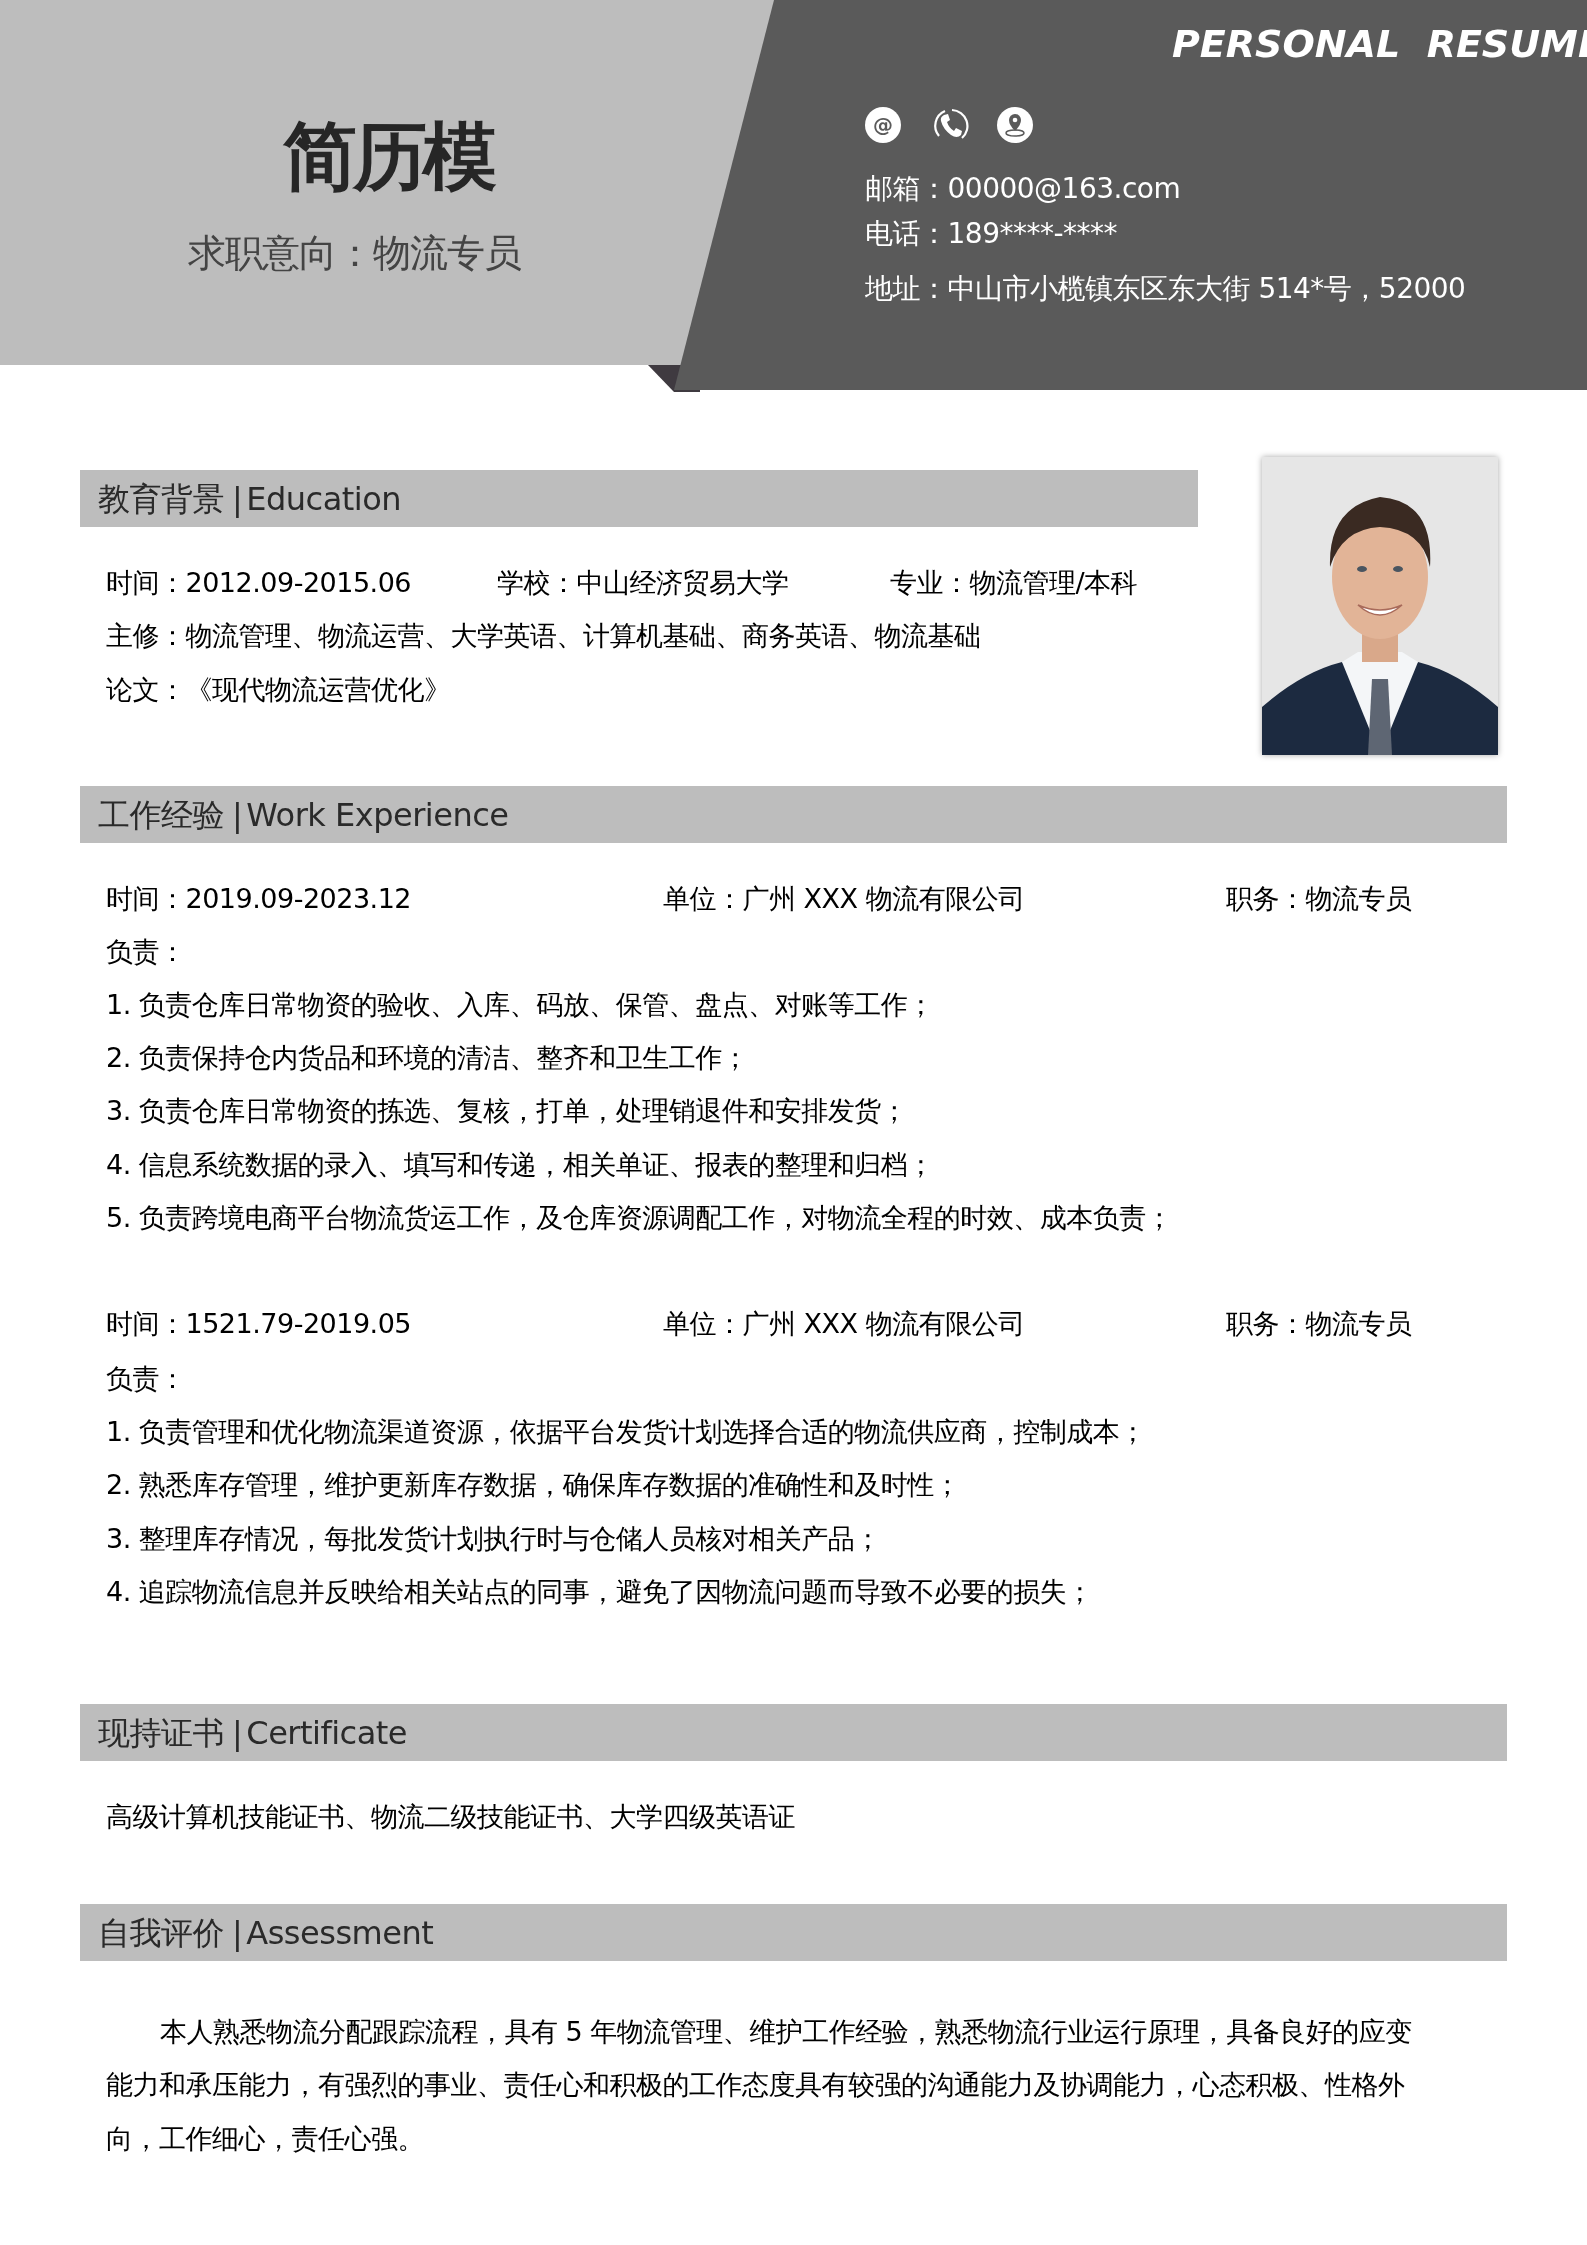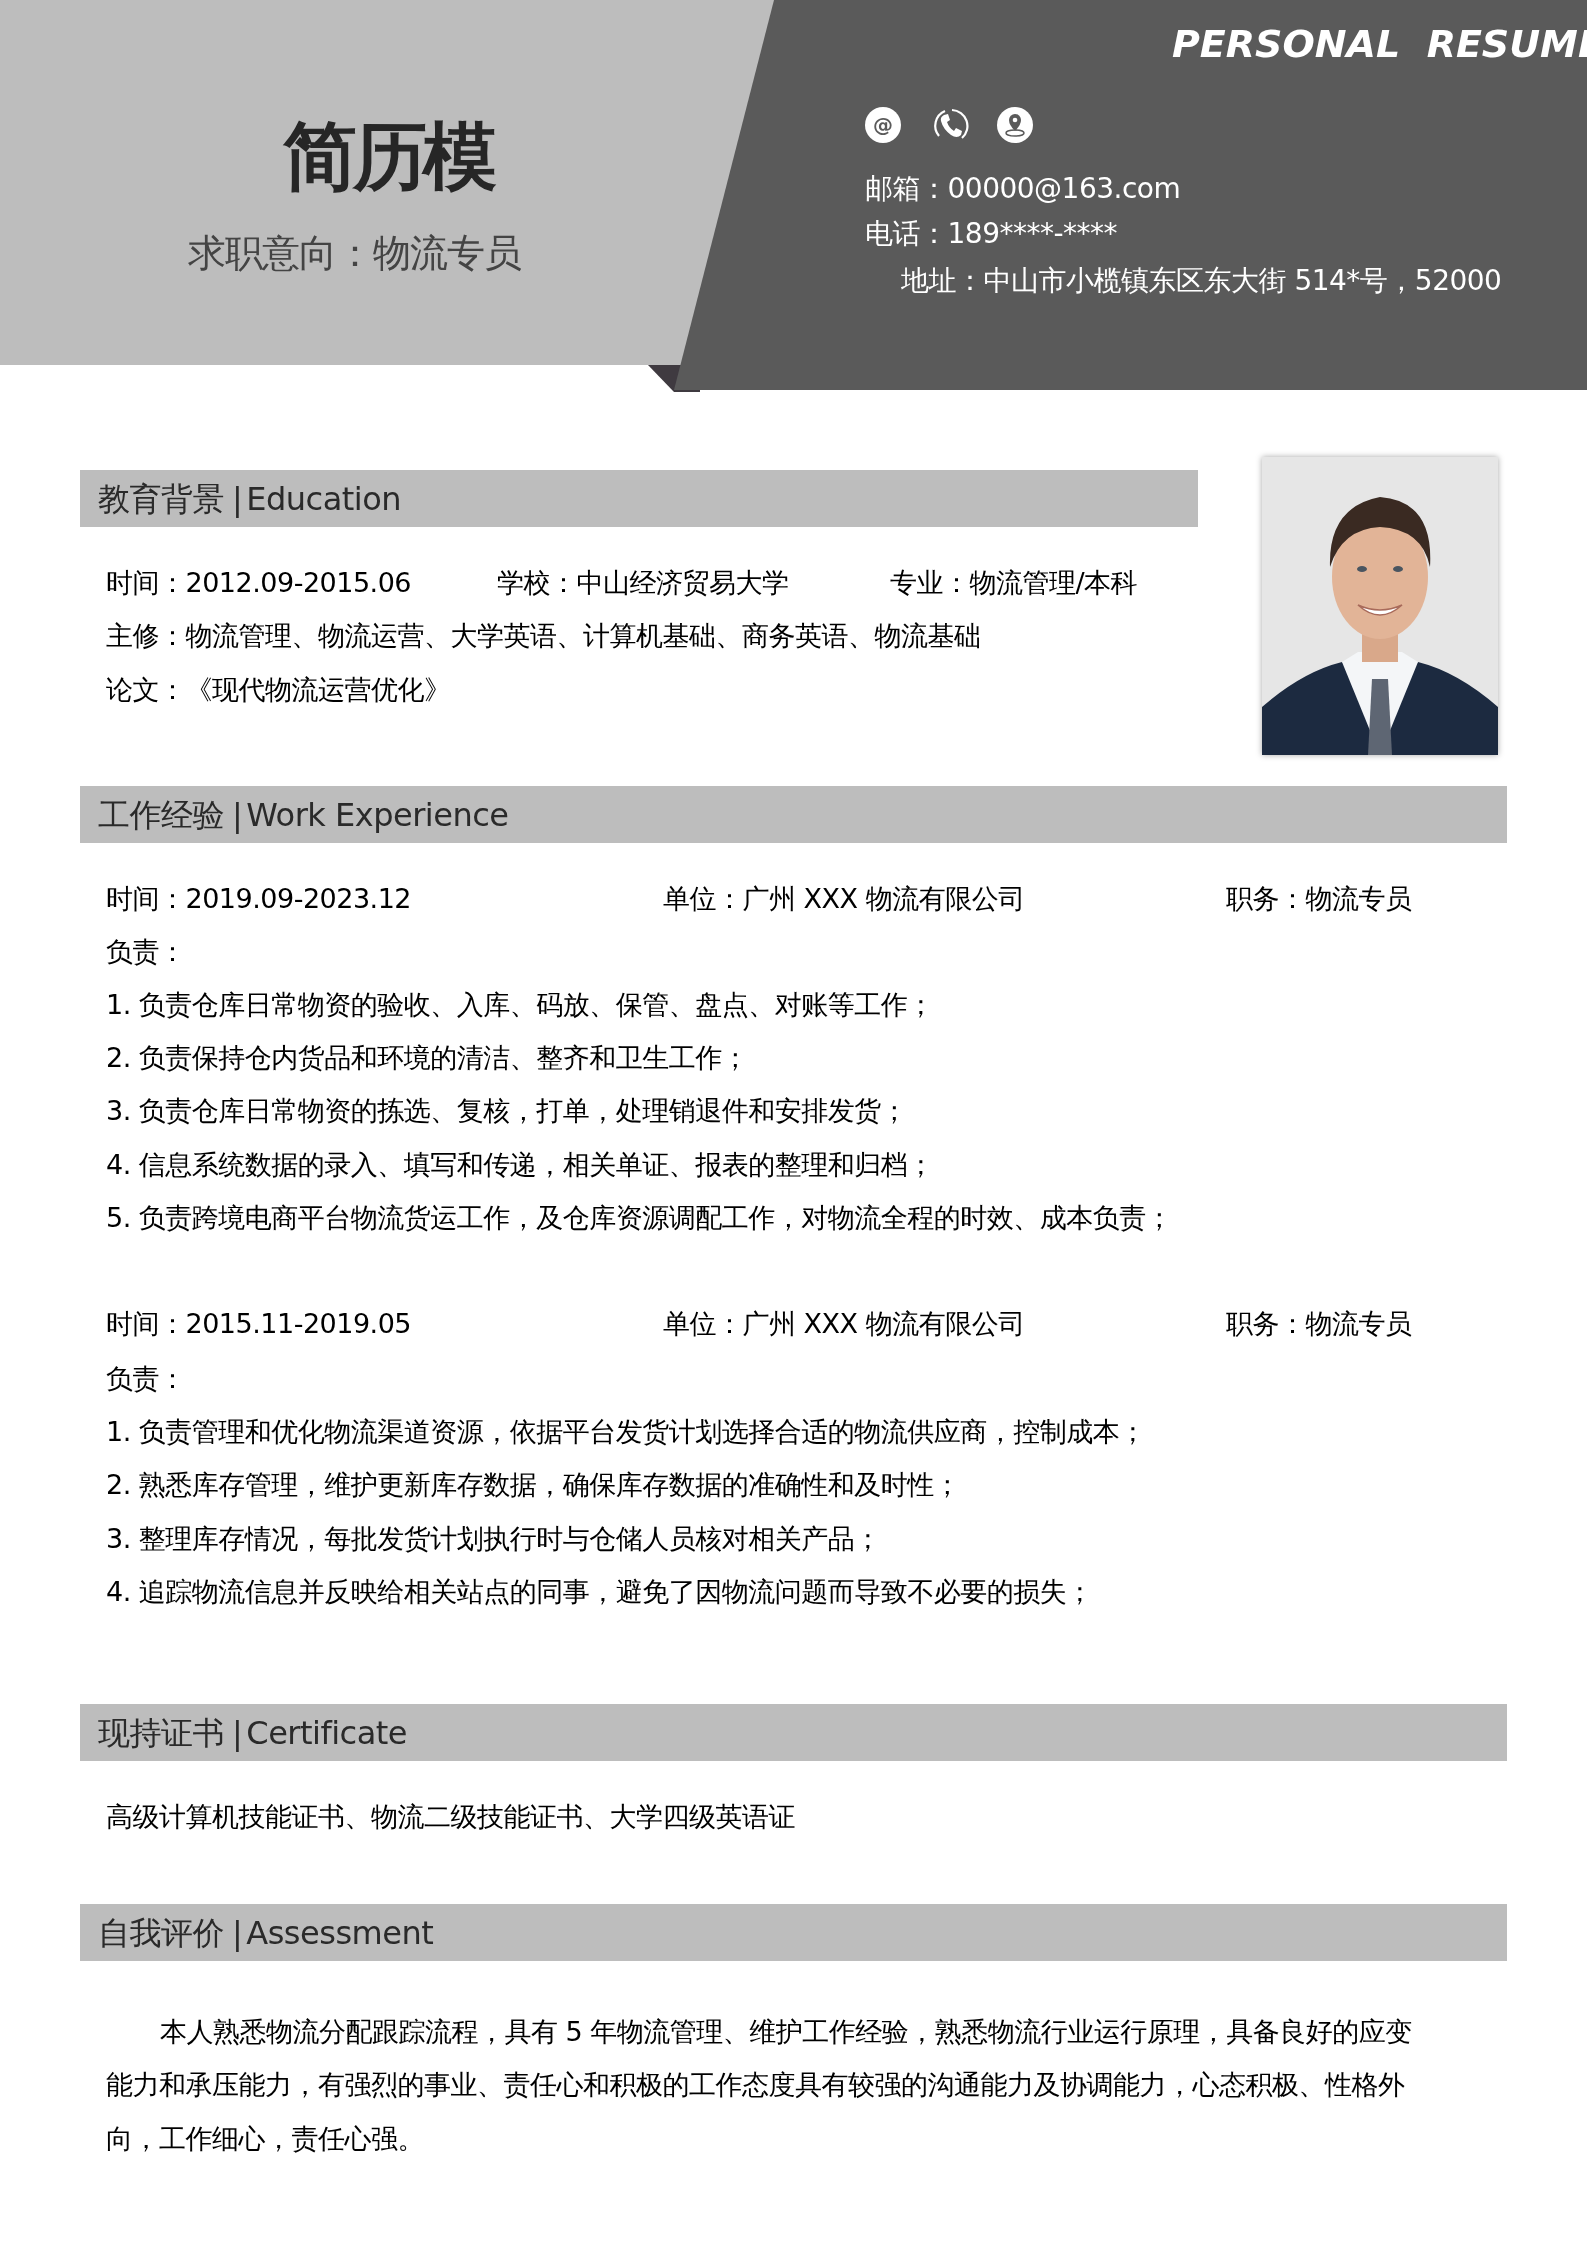--- a/index.html
+++ b/index.html
@@ -50,21 +50,21 @@
   </svg>
   <svg class="icon" viewBox="0 0 38 38" style="left:996px; top:106px;">
     <circle cx="19" cy="19" r="18" fill="#ffffff"></circle>
     <path d="M19 8 A6 6 0 0 1 25 14 Q25 19 19 25 Q13 19 13 14 A6 6 0 0 1 19 8 Z" fill="#5a5a5a"></path>
     <circle cx="19" cy="14" r="2.3" fill="#ffffff"></circle>
     <ellipse cx="19" cy="27" rx="9" ry="3" fill="none" stroke="#5a5a5a" stroke-width="1.5"></ellipse>
   </svg>
 
   <div class="abs contact" style="left:865px; top:170px;">邮箱：00000@163.com</div>
   <div class="abs contact" style="left:865px; top:215px;">电话：189****-****</div>
-  <div class="abs contact" style="left:865px; top:262px;margin-left:36px;">地址：中山市小榄镇东区东大街 514*号，52000</div>
+  <div class="abs contact" style="left:865px; top:270px;">地址：中山市小榄镇东区东大街 514*号，52000</div>
 </div>
 
 <div class="bar" style="top:470px; width:1118px;text-align:right;">
   <div class="bar-label">
     <span>教育背景</span><span class="sep">|</span><span>Education</span>
   </div>
 </div>
 <div class="abs txt" style="left:106px; top:565px;">时间：2012.09-2015.06</div>
 <div class="abs txt" style="left:497px; top:565px;">学校：中山经济贸易大学</div>
 <div class="abs txt" style="left:890px; top:565px;">专业：物流管理/本科</div>
@@ -98,21 +98,21 @@
   <div class="abs txt" style="left:1226px; top:881px;">职务：物流专员</div>
   <div class="abs txt" style="left:106px; top:934px;">负责：</div>
   <div class="abs txt" style="left:106px; top:987px;">1. 负责仓库日常物资的验收、入库、码放、保管、盘点、对账等工作；</div>
   <div class="abs txt" style="left:106px; top:1040px;">2. 负责保持仓内货品和环境的清洁、整齐和卫生工作；</div>
   <div class="abs txt" style="left:106px; top:1093px;">3. 负责仓库日常物资的拣选、复核，打单，处理销退件和安排发货；</div>
   <div class="abs txt" style="left:106px; top:1147px;">4. 信息系统数据的录入、填写和传递，相关单证、报表的整理和归档；</div>
   <div class="abs txt" style="left:106px; top:1200px;">5. 负责跨境电商平台物流货运工作，及仓库资源调配工作，对物流全程的时效、成本负责；</div>
 </div>
 
 <div>
-  <div class="abs txt" style="left:106px; top:1306px;">时间：2015.11-2019.05</div>
+  <div class="abs txt" style="left:106px; top:1306px;">时间：1521.79-2019.05</div>
   <div class="abs txt" style="left:663px; top:1306px;">单位：广州 XXX 物流有限公司</div>
   <div class="abs txt" style="left:1226px; top:1306px;">职务：物流专员</div>
   <div class="abs txt" style="left:106px; top:1361px;">负责：</div>
   <div class="abs txt" style="left:106px; top:1414px;">1. 负责管理和优化物流渠道资源，依据平台发货计划选择合适的物流供应商，控制成本；</div>
   <div class="abs txt" style="left:106px; top:1467px;">2. 熟悉库存管理，维护更新库存数据，确保库存数据的准确性和及时性；</div>
   <div class="abs txt" style="left:106px; top:1521px;">3. 整理库存情况，每批发货计划执行时与仓储人员核对相关产品；</div>
   <div class="abs txt" style="left:106px; top:1574px;">4. 追踪物流信息并反映给相关站点的同事，避免了因物流问题而导致不必要的损失；</div>
 </div>
 
 <div class="bar" style="top:1704px; width:1427px;">

